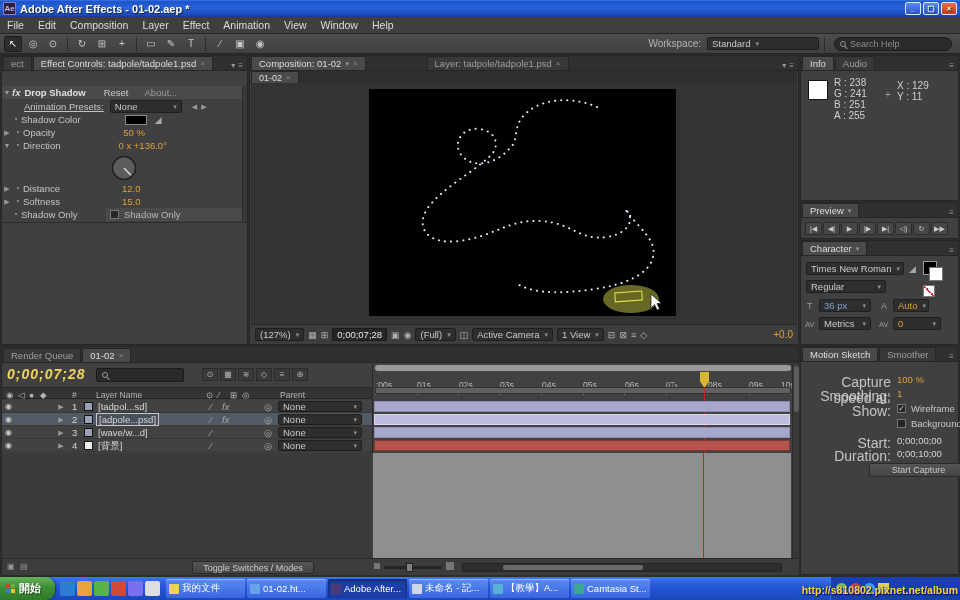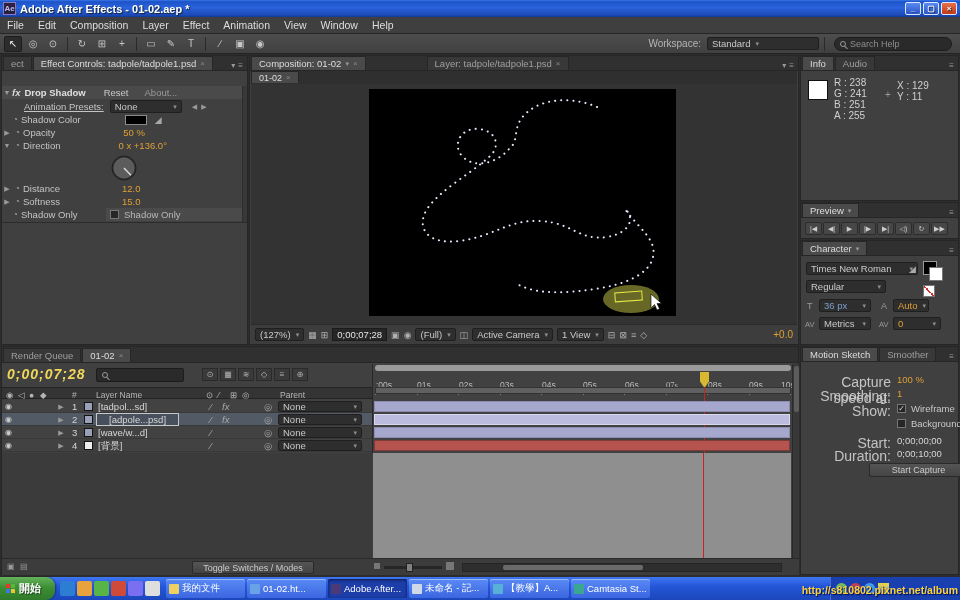--- a/index.html
+++ b/index.html
@@ -391,21 +391,21 @@
 <div class="panel" style="left:800px; top:240px; width:159px; height:105px;">
   <div class="tabstrip">
     <div class="tab active">
       <span>Character</span>
       <span class="arr" style="font-size:7px; color:#999;">▾</span>
     </div>
     <div class="pmenu">
         <span>≡</span>
       </div>
   </div>
-  <span class="dd abs" style="left:5px; top:21px; width:112px; justify-content:space-between;">
+  <span class="dd abs" style="left:5px; top:21px; width:98px; justify-content:space-between;">
     <span>Times New Roman</span>
     <span class="arr">▾</span>
   </span>
   <span class="abs eyedrop" style="left:108px; top:23px;">◢</span>
   <div class="abs" style="left:122px; top:20px; width:22px; height:22px;">
     <div class="cswB"></div>
     <div class="cswW"></div>
   </div>
   <span class="dd abs" style="left:5px; top:39px; width:80px; justify-content:space-between;">
     <span>Regular</span>
@@ -517,21 +517,21 @@
     <span class="dd pdd">
         <span>None</span>
         <span class="arr" style="margin-left:auto;">▾</span>
       </span>
   </div>
   <div class="tlrow sel" style="top:66px;">
     <span class="abs" style="left:3px; top:2px; font-size:8px; color:#ccc;">◉</span>
     <span class="abs twirl" style="left:54px; top:3px;">▶</span>
     <span class="abs" style="left:70px; top:1px;">2</span>
     <span class="abs chip" style="left:82px; top:2px; background:#9aa0b8;"></span>
-    <span class="abs rowname sel" style="left:94px; top:0; padding:0 12px;">[adpole...psd]</span>
+    <span class="abs rowname sel" style="left:94px; top:0; padding:0 2px;">[adpole...psd]</span>
     <span class="abs" style="left:208px; top:1px; color:#aaa;">⁄</span>
     <span class="abs" style="left:220px; top:1px; color:#aaa; font-style:italic;">fx</span>
     <span class="abs" style="left:262px; top:1px; color:#aaa;">◎</span>
     <span class="dd pdd">
         <span>None</span>
         <span class="arr" style="margin-left:auto;">▾</span>
       </span>
   </div>
   <div class="tlrow" style="top:79px;">
     <span class="abs" style="left:3px; top:2px; font-size:8px; color:#ccc;">◉</span>

